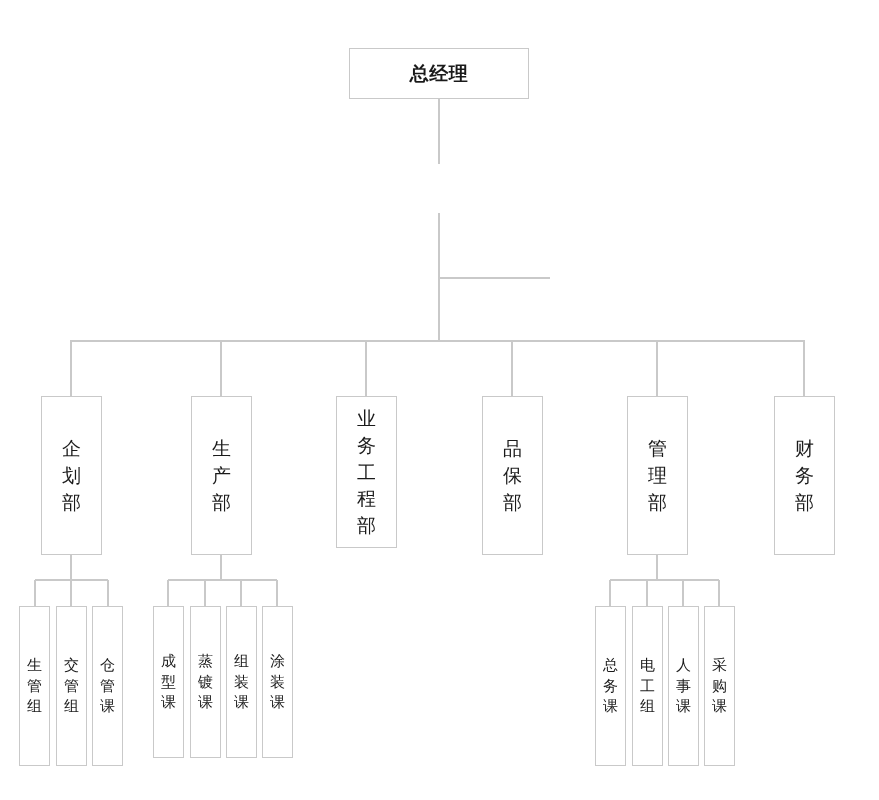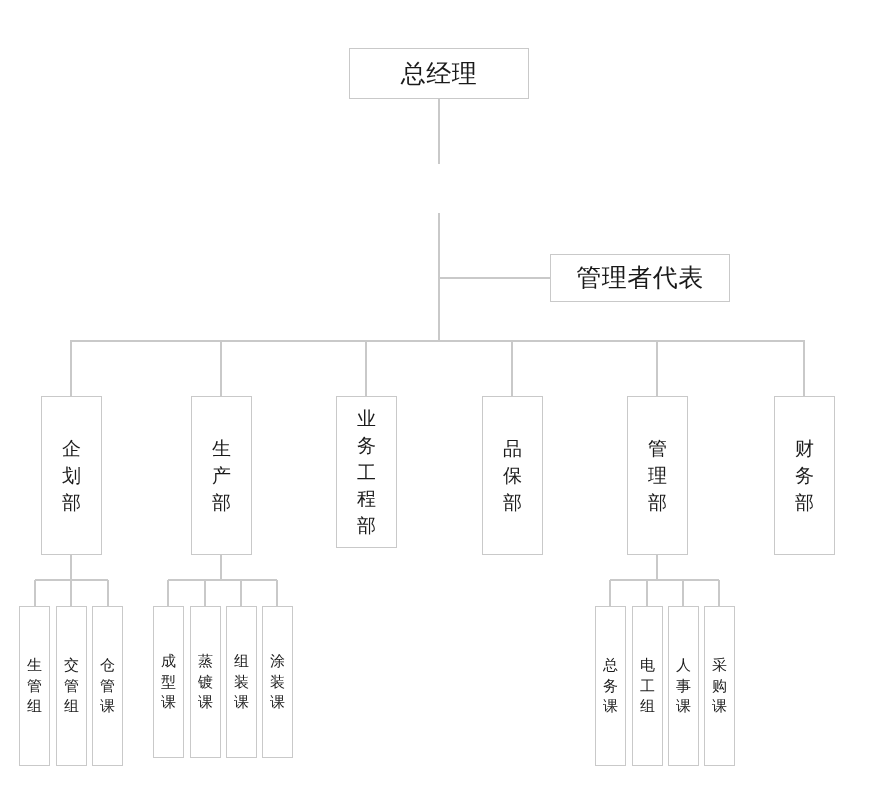--- a/index.html
+++ b/index.html
@@ -35,22 +35,23 @@
     color: #1a1a1a;
   }
   .node-label {
     display: block;
     text-align: center;
     line-height: 1.28;
     white-space: pre;
   }
   
   .node.horiz .node-label {
-    font-size: 25px;
+    font-size: 19px;
     letter-spacing: 0.5px;
+    font-weight: bold;
   }
   
   .node.vert .node-label {
     font-size: 19px;
     line-height: 1.42;
   }
   
   .node.leaf .node-label {
     font-size: 15px;
     line-height: 1.38;
@@ -99,23 +100,20 @@
       <line x1="683" y1="580" x2="683" y2="606"></line>
       <line x1="719" y1="580" x2="719" y2="606"></line>
     </g>
   </svg>
 
   <div class="node horiz" style="left:349px; top:48px; width:180px; height:51px;">
     <span class="node-label">总经理</span>
   </div>
 
 
-  <div class="node horiz" style="left:550px; top:254px; width:180px; height:48px;">
-    <span class="node-label">管理者代表</span>
-  </div>
 
   <div class="node vert" style="left:41px; top:396px; width:61px; height:159px;">
     <span class="node-label">企
 划
 部</span>
   </div>
 
   <div class="node vert" style="left:191px; top:396px; width:61px; height:159px;">
     <span class="node-label">生
 产

